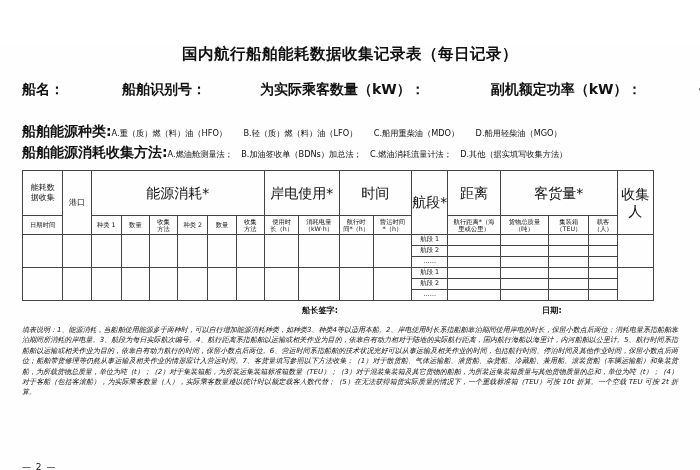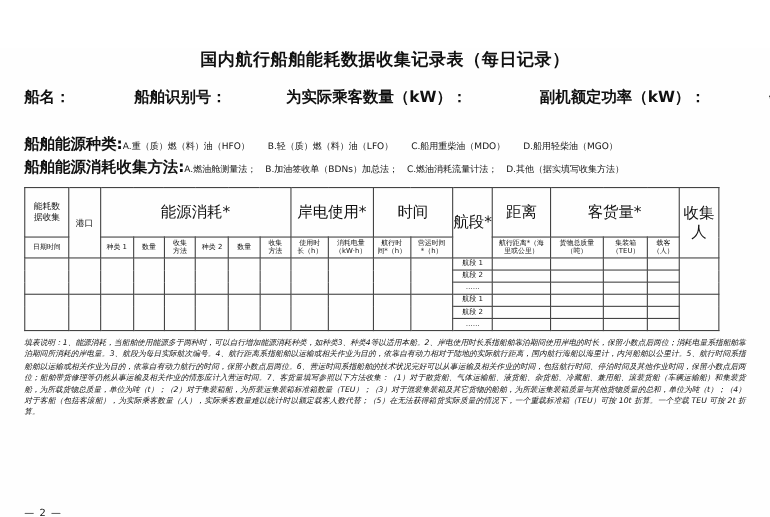--- a/index.html
+++ b/index.html
@@ -268,18 +268,22 @@
           <td class="leg dots">……</td>
           <td class="blank"></td>
           <td class="blank"></td>
           <td class="blank"></td>
           <td class="blank"></td>
         </tr>
       </tbody>
     </table>
   </div>
 
+  <div class="sig-row">
+    <span class="sig-captain">船长签字:</span>
+    <span class="sig-date">日期:</span>
+  </div>
 
   <div class="notes">填表说明：1、能源消耗，当船舶使用能源多于两种时，可以自行增加能源消耗种类，如种类3、种类4等以适用本船。2、岸电使用时长系指船舶靠泊期间使用岸电的时长，保留小数点后两位；消耗电量系指船舶靠泊期间所消耗的岸电量。3、航段为每日实际航次编号。4、航行距离系指船舶以运输或相关作业为目的，依靠自有动力相对于陆地的实际航行距离，国内航行海船以海里计，内河船舶以公里计。5、航行时间系指船舶以运输或相关作业为目的，依靠自有动力航行的时间，保留小数点后两位。6、营运时间系指船舶的技术状况完好可以从事运输及相关作业的时间，包括航行时间、停泊时间及其他作业时间，保留小数点后两位；船舶带货修理等仍然从事运输及相关作业的情形应计入营运时间。7、客货量填写参照以下方法收集：（1）对于散货船、气体运输船、液货船、杂货船、冷藏船、兼用船、滚装货船（车辆运输船）和集装货船，为所载货物总质量，单位为吨（t）；（2）对于集装箱船，为所装运集装箱标准箱数量（TEU）；（3）对于混装集装箱及其它货物的船舶，为所装运集装箱质量与其他货物质量的总和，单位为吨（t）；（4）对于客船（包括客滚船），为实际乘客数量（人），实际乘客数量难以统计时以额定载客人数代替；（5）在无法获得箱货实际质量的情况下，一个重载标准箱（TEU）可按 10t 折算。一个空载 TEU 可按 2t 折算。</div>
 
   <div class="pagenum">— 2 —</div>
 
 </div>
 
 </body></html>

